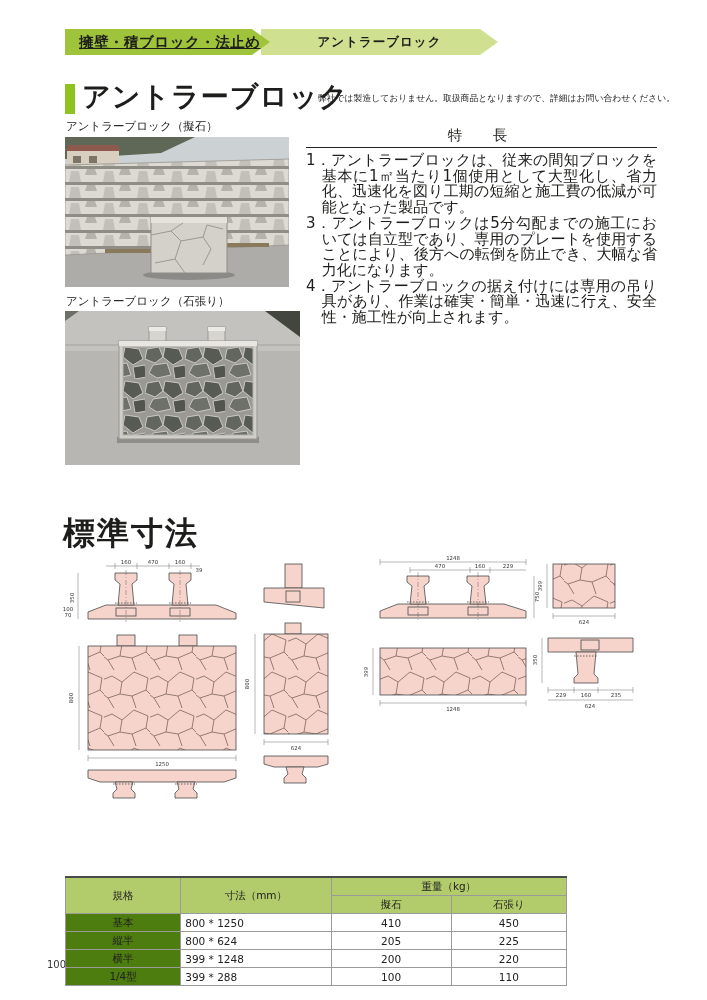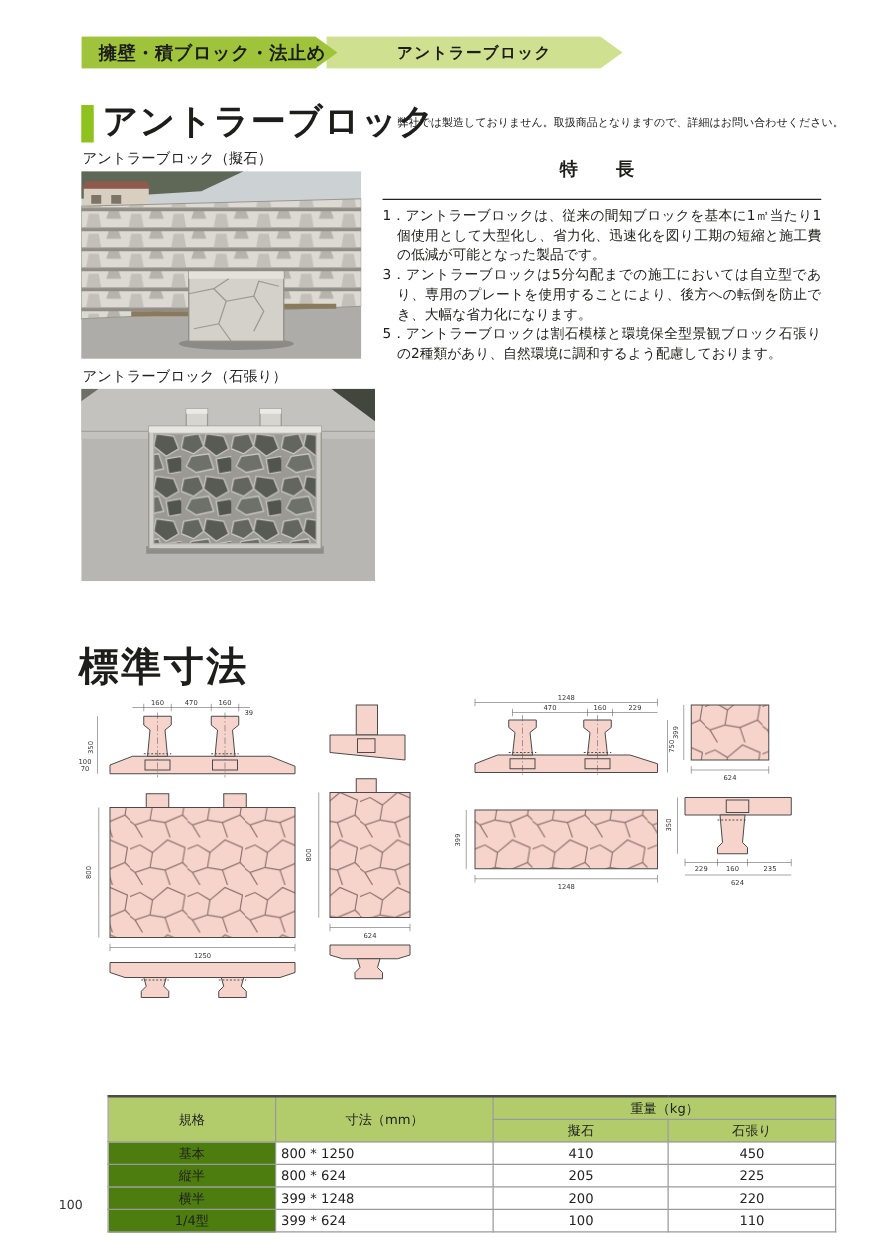--- a/index.html
+++ b/index.html
@@ -5,46 +5,46 @@
   html,body{margin:0;padding:0;}
   body{
     width:707px;height:1000px;position:relative;background:#ffffff;
     font-family:"DejaVu Sans","Liberation Sans",sans-serif;color:#1d1d1b;
     overflow:hidden;
   }
   
   .banner{position:absolute;top:29px;left:65px;height:26px;width:600px;}
   .arrow{position:absolute;top:0;height:26px;display:flex;align-items:center;
     clip-path:polygon(0 0,calc(100% - 18px) 0,100% 50%,calc(100% - 18px) 100%,0 100%);}
-  .arrow1{left:0;width:205px;background:#9fc43c;z-index:2;}
+  .arrow1{left:0;width:205px;background:#9fc43c;z-index:2;text-decoration:underline;}
   .arrow1 span{font-size:14.5px;font-weight:bold;padding-left:14px;letter-spacing:0.5px;}
   .arrow2{left:196px;width:237px;background:#cfe190;z-index:1;justify-content:center;}
   .arrow2 span{font-size:12.5px;font-weight:bold;letter-spacing:1px;}
   
   .title-bar{position:absolute;left:65px;top:84px;width:10px;height:30px;background:#8dc21f;}
   .page-title{position:absolute;left:82px;top:78px;font-size:28px;font-weight:bold;letter-spacing:1px;margin:0;}
   .title-note{position:absolute;left:318px;top:93px;font-size:8.8px;width:380px;color:#222;}
   
   .caption{position:absolute;left:66px;font-size:11.5px;color:#222;}
   .cap1{top:119px;} .cap2{top:294px;}
   .photo{position:absolute;left:65px;border:0;}
   .photo1{top:137px;} .photo2{top:311px;}
   
   .features{position:absolute;left:306px;top:126px;width:351px;}
-  .features-head{font-size:14.5px;font-weight:bold;text-align:center;letter-spacing:8px;
-    border-bottom:1.5px solid #222;padding-bottom:14px;}
-  .features-list{margin-top:5px;font-size:11px;line-height:15.7px;text-align:justify;}
+  .features-head{font-size:14.5px;font-weight:normal;text-align:center;letter-spacing:8px;
+    border-bottom:1.5px solid #222;padding-bottom:2px;}
+  .features-list{margin-top:5px;font-size:15px;line-height:15.7px;text-align:justify;}
   .feature-item{padding-left:1.05em;text-indent:-1.05em;}
   
   .std-head{position:absolute;left:63px;top:512px;font-size:32px;font-weight:bold;letter-spacing:2px;margin:0;}
   .drawings{position:absolute;left:58px;top:556px;}
   .drawings text{font-size:5.4px;fill:#333;}
   
-  .spec-table{position:absolute;left:65px;top:876px;width:583px;border-collapse:collapse;
-    font-size:10.5px;color:#222;border-top:2.5px solid #4a4a4a;margin-left:21px;}
+  .spec-table{position:absolute;left:65px;top:876px;width:502px;border-collapse:collapse;
+    font-size:10.5px;color:#222;border-top:2.5px solid #4a4a4a;}
   .spec-table th,.spec-table td{border:1px solid #9a9a9a;padding:1px 4px;font-weight:normal;}
   .spec-table thead th{background:#b3cc6b;text-align:center;height:15px;}
   .spec-table td{background:#ffffff;text-align:center;height:15px;}
   .spec-table td.rowlabel{background:#4d7c0f;}
   .spec-table td.size{text-align:left;}
   
   .page-num{position:absolute;left:47px;top:959px;font-size:10px;color:#333;}
 </style>
 </head>
 <body>
@@ -120,21 +120,21 @@
     <rect x="54" y="30" width="138" height="5" fill="#e8e6e0"></rect>
     <rect x="58" y="36" width="130" height="88" fill="url(#stoneP)" stroke="#b5b4ae"></rect>
   </g>
 </svg>
 
 <div class="features">
   <div class="features-head">特　長</div>
   <div class="features-list">
     <div class="feature-item">1．アントラーブロックは、従来の間知ブロックを基本に1㎡当たり1個使用として大型化し、省力化、迅速化を図り工期の短縮と施工費の低減が可能となった製品です。</div>
     <div class="feature-item">3．アントラーブロックは5分勾配までの施工においては自立型であり、専用のプレートを使用することにより、後方への転倒を防止でき、大幅な省力化になります。</div>
-    <div class="feature-item">5．アントラーブロックは割石模様と環境保全型景観ブロック石張りの2種類があり、自然環境に調和するよう配慮しております。</div>
+    <div class="feature-item">4．アントラーブロックの据え付けには専用の吊り具があり、作業は確実・簡単・迅速に行え、安全性・施工性が向上されます。</div>
   </div>
 </div>
 
 <h2 class="std-head">標準寸法</h2>
 
 <svg class="drawings" width="600" height="258" viewBox="0 0 600 258">
   <defs>
     <pattern id="rockP" width="46" height="38" patternUnits="userSpaceOnUse">
       <rect width="46" height="38" fill="#f6d4cb"></rect>
       <g fill="none" stroke="#8a6f6a" stroke-width="0.9">
@@ -319,20 +319,20 @@
       <td>225</td>
     </tr>
     <tr>
       <td class="rowlabel">横半</td>
       <td class="size">399 * 1248</td>
       <td>200</td>
       <td>220</td>
     </tr>
     <tr>
       <td class="rowlabel">1/4型</td>
-      <td class="size">399 * 624</td>
+      <td class="size">399 * 288</td>
       <td>100</td>
       <td>110</td>
     </tr>
   </tbody>
 </table>
 
 <div class="page-num">100</div>
 
 </body></html>

